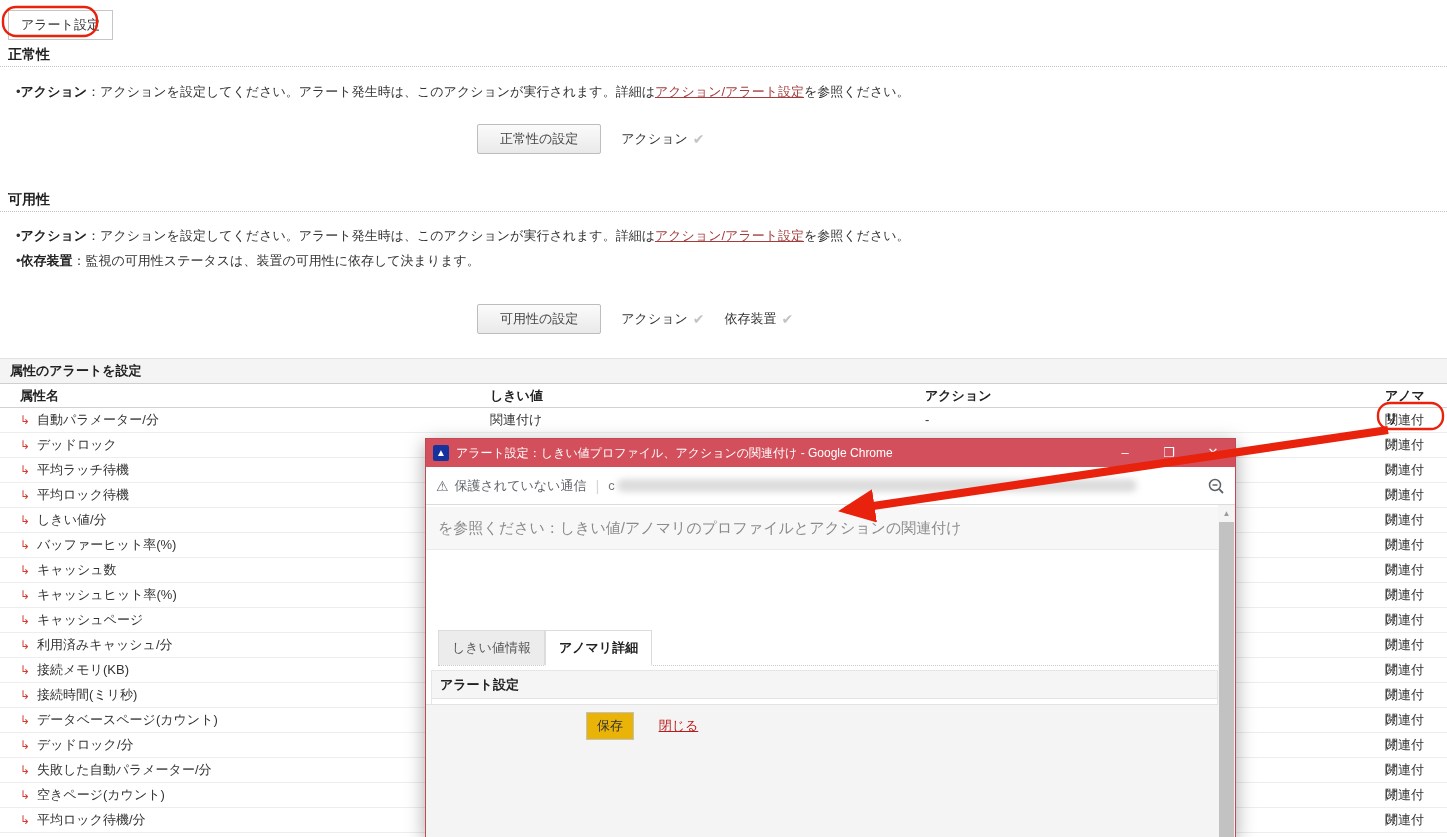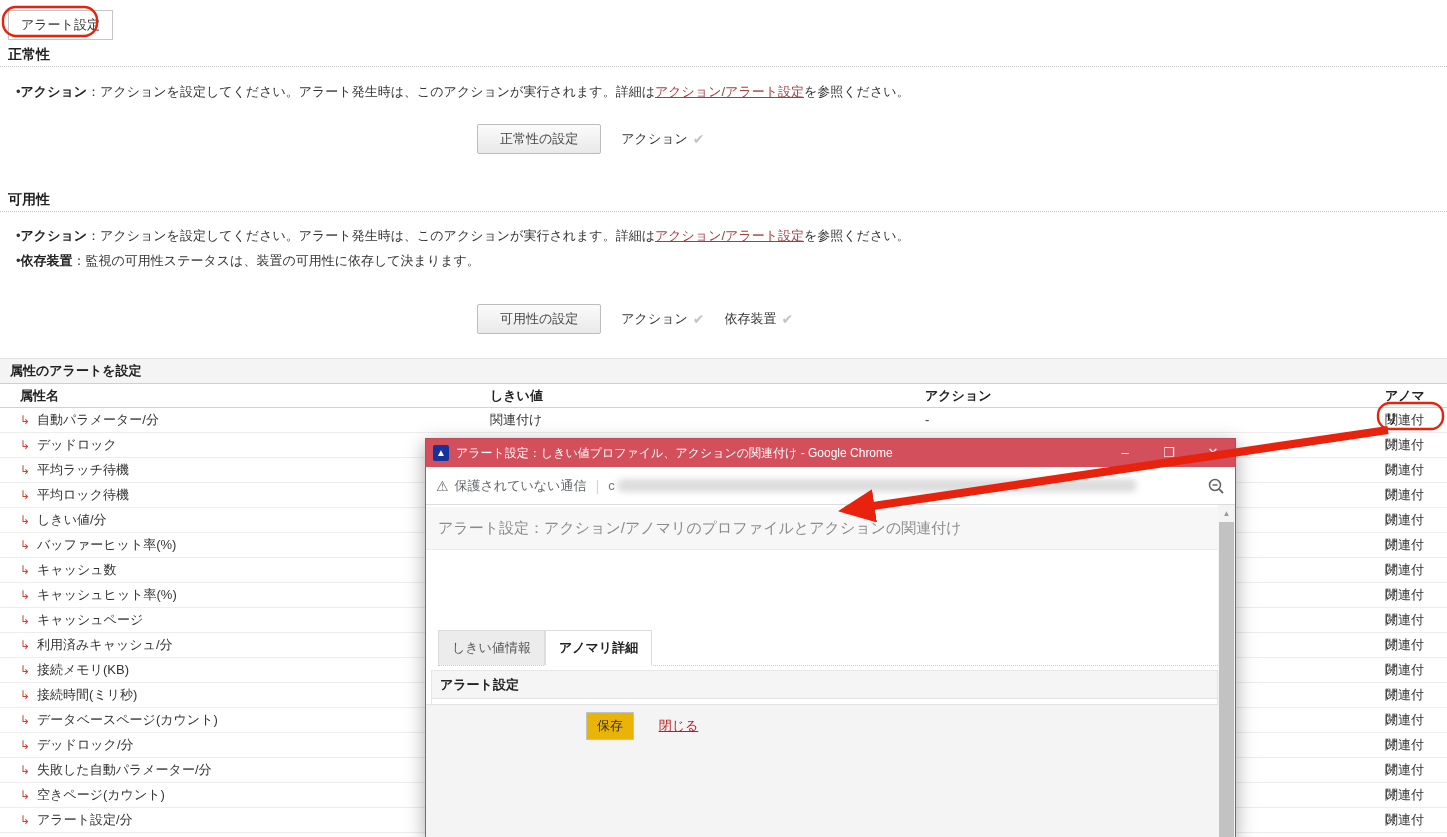--- a/index.html
+++ b/index.html
@@ -269,21 +269,21 @@
     <div class="c1">
       <span class="rowarrow">↳</span><span>空きページ(カウント)</span>
     </div>
     <div class="c2"><span></span></div>
     <div class="c3"><span></span></div>
     <div class="c4"><span>関連付け</span></div>
   </div>
 
   <div class="t-row">
     <div class="c1">
-      <span class="rowarrow">↳</span><span>アラート設定/分</span>
+      <span class="rowarrow">↳</span><span>平均ロック待機/分</span>
     </div>
     <div class="c2"><span></span></div>
     <div class="c3"><span></span></div>
     <div class="c4"><span>関連付け</span></div>
   </div>
 
   <div class="t-row">
     <div class="c1">
       
     </div>
@@ -312,21 +312,21 @@
     <span class="urlblur"></span>
     <span class="zoomout">
       <svg width="18" height="18" viewBox="0 0 18 18">
         <circle cx="8" cy="8" r="5.5" fill="none" stroke="#5f6368" stroke-width="1.5"></circle>
         <line x1="5.5" y1="8" x2="10.5" y2="8" stroke="#5f6368" stroke-width="1.5"></line>
         <line x1="12.2" y1="12.2" x2="16" y2="16" stroke="#5f6368" stroke-width="1.8"></line>
       </svg>
     </span>
   </div>
   <div class="win-body">
-    <div class="ph-band">アラート設定：アクション/アノマリのプロファイルとアクションの関連付け</div>
+    <div class="ph-band">を参照ください：しきい値/アノマリのプロファイルとアクションの関連付け</div>
 
     <div class="tabs">
       <div class="tab inactive">しきい値情報</div>
       <div class="tab active">アノマリ詳細</div>
     </div>
 
     <div class="form-box">
       <div class="sec-band">アラート設定</div>
     </div>
 

